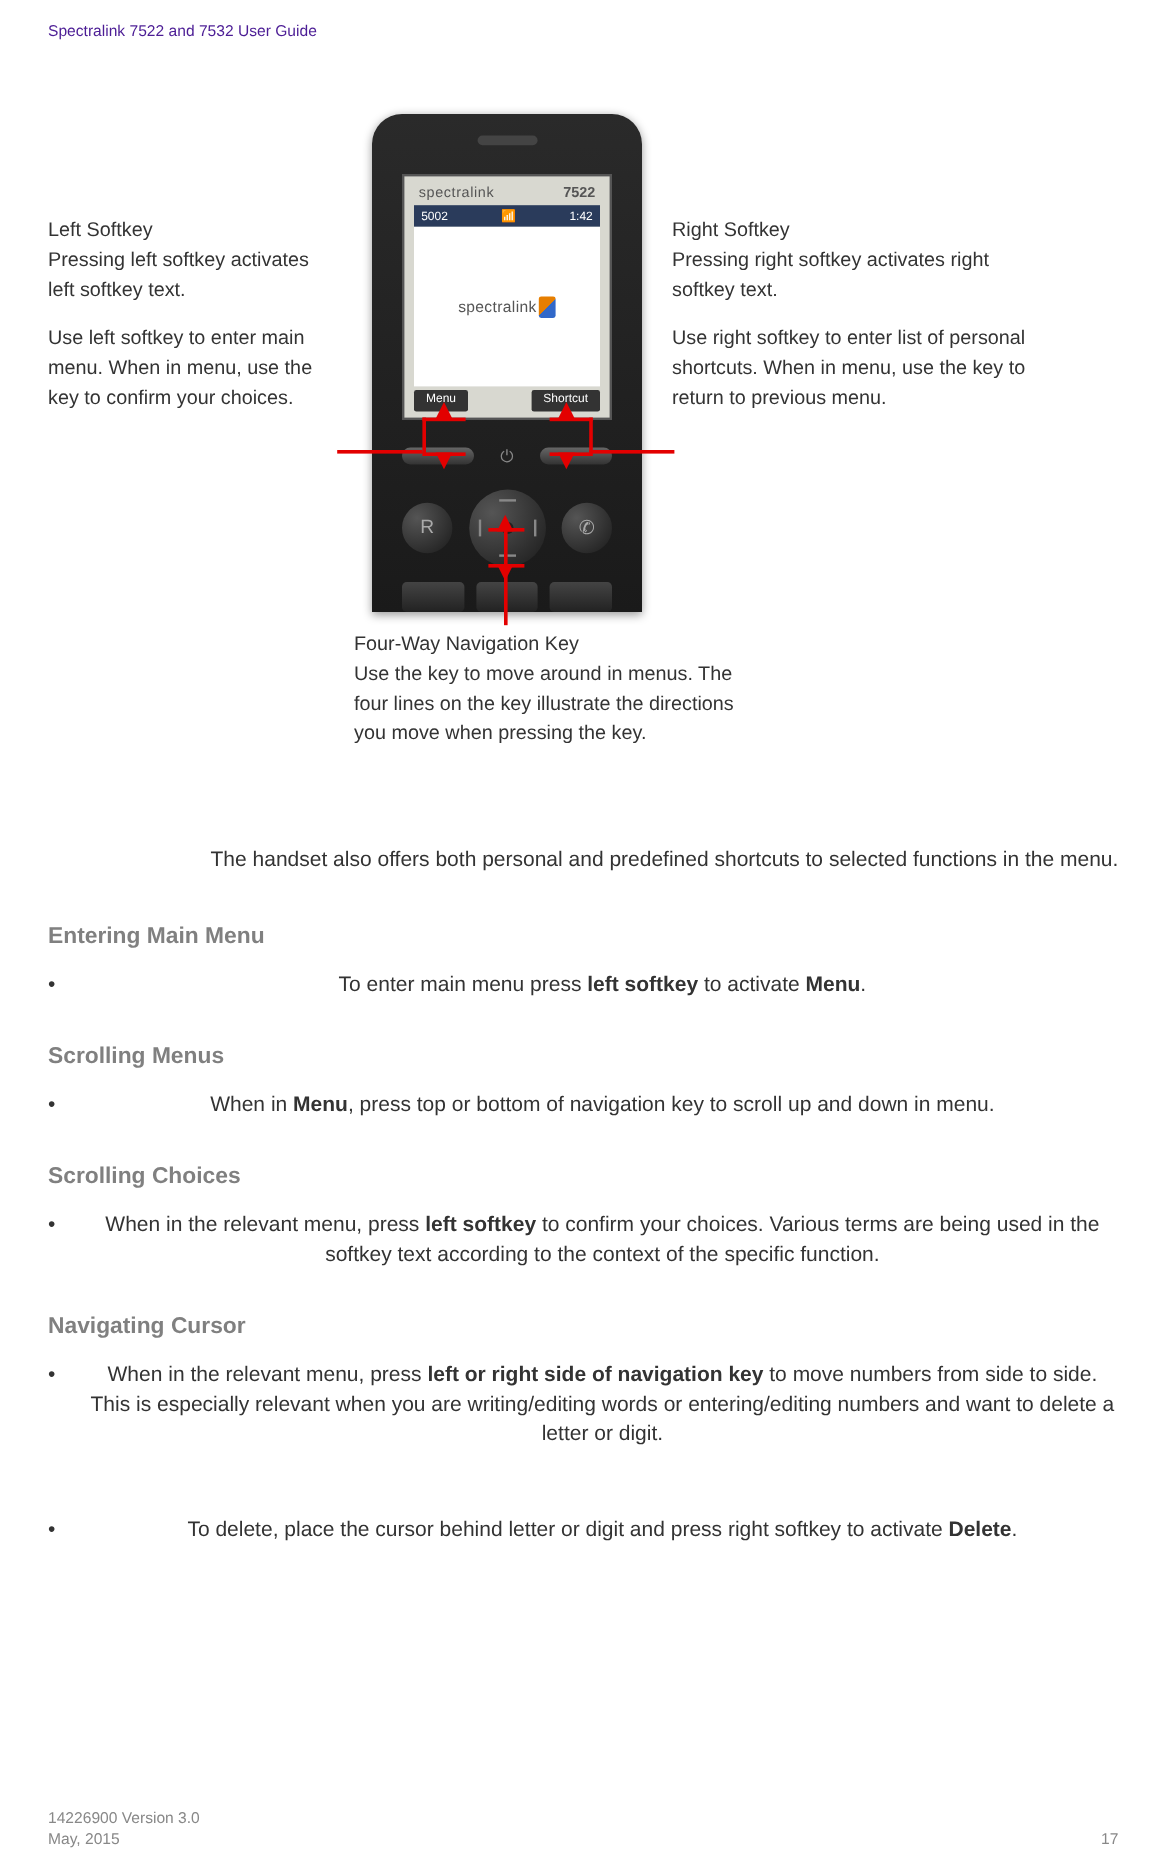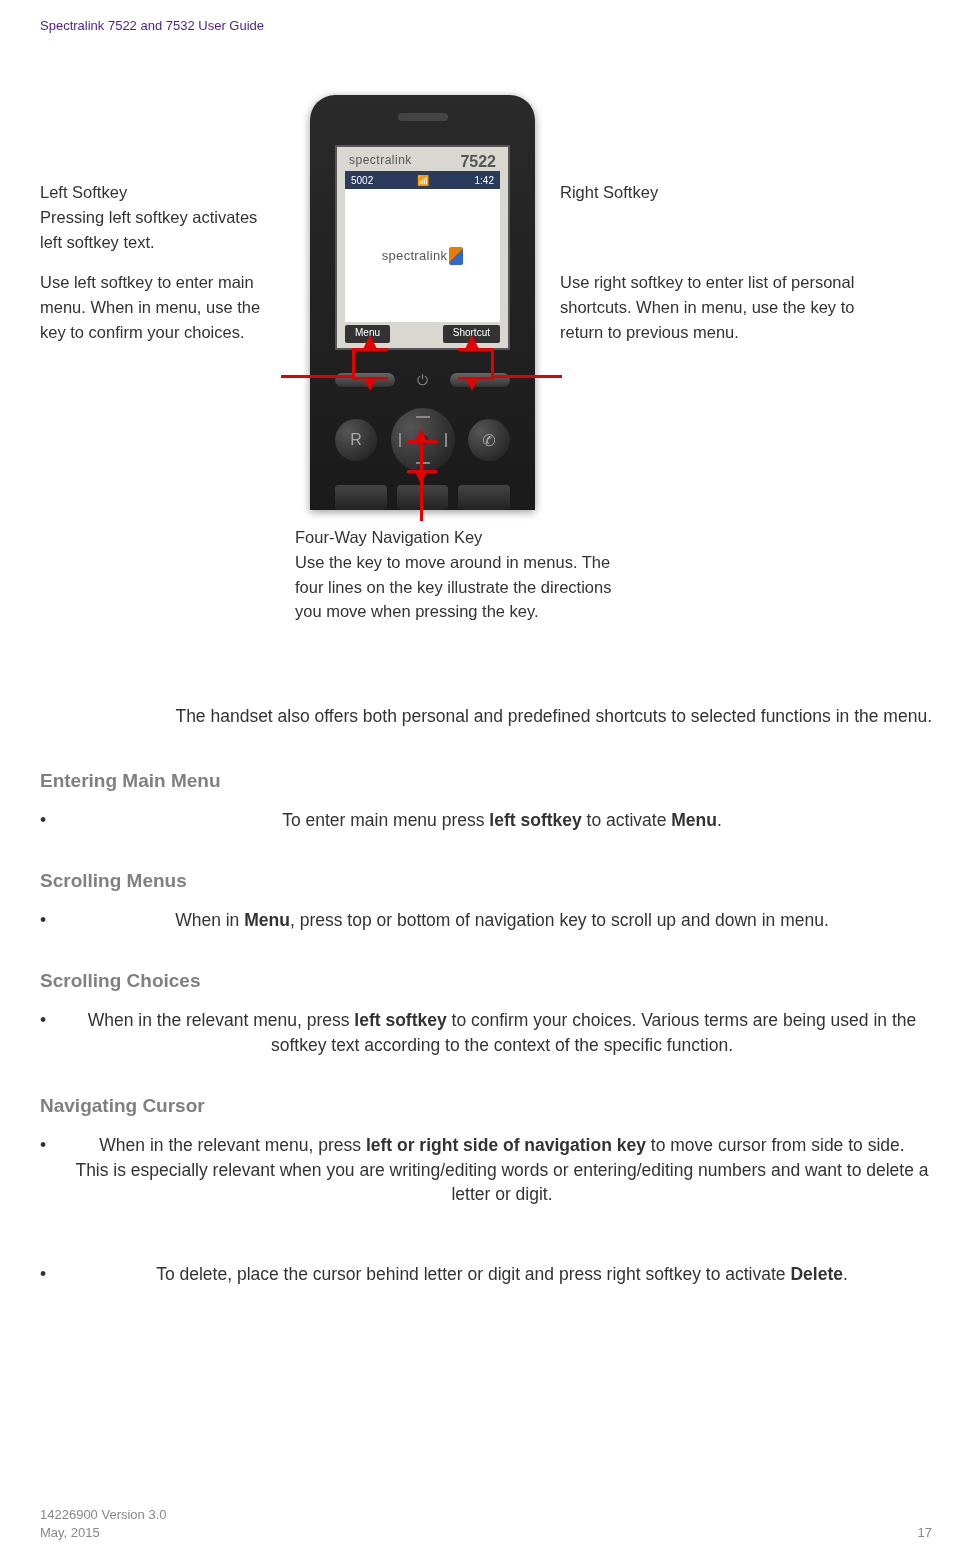--- a/index.html
+++ b/index.html
@@ -63,21 +63,21 @@
       top: 6px;
       left: 12px;
       font-size: 12px;
       color: #555;
       letter-spacing: 0.5px;
     }
     .screen-model {
       position: absolute;
       top: 6px;
       right: 12px;
-      font-size: 16px;
+      font-size: 12px;
       color: #555;
       font-weight: bold;
     }
     .status-bar {
       position: absolute;
       top: 24px;
       left: 8px;
       right: 8px;
       height: 18px;
       background: #2a3b5b;
@@ -410,20 +410,21 @@
   <div class="arrow-up a3"></div>
   <div class="arrow-down a3"></div>
 
   <div class="callout left1">
     <span>Left Softkey</span><br>
     <span>Pressing left softkey activates left softkey text.</span>
   </div>
   <div class="callout left2">Use left softkey to enter main menu. When in menu, use the key to confirm your choices.</div>
   <div class="callout right1">
     <span>Right Softkey</span><br>
+    <span>Pressing right softkey activates right softkey text.</span>
   </div>
   <div class="callout right2">Use right softkey to enter list of personal shortcuts. When in menu, use the key to return to previous menu.</div>
   <div class="callout bottom">
     <span>Four-Way Navigation Key</span><br>
     <span>Use the key to move around in menus. The four lines on the key illustrate the directions you move when pressing the key.</span>
   </div>
 </div>
 
 <div class="body-text intro-text">The handset also offers both personal and predefined shortcuts to selected functions in the menu.</div>
 
@@ -448,21 +449,21 @@
   <span class="bullet">•</span>
   <span class="content">
     <span>When in the relevant menu, press </span><strong>left softkey</strong><span> to confirm your choices. Various terms are being used in the softkey text according to the context of the specific function.</span>
   </span>
 </div>
 
 <div class="section-heading h-navigating">Navigating Cursor</div>
 <div class="bullet-item b-nav1">
   <span class="bullet">•</span>
   <span class="content">
-    <span>When in the relevant menu, press </span><strong>left or right side of navigation key</strong><span> to move cursor from side to side.</span><br>
+    <span>When in the relevant menu, press </span><strong>left or right side of navigation key</strong><span> to move numbers from side to side.</span><br>
     <span>This is especially relevant when you are writing/editing words or entering/editing numbers and want to delete a letter or digit.</span>
   </span>
 </div>
 <div class="bullet-item b-nav2">
   <span class="bullet">•</span>
   <span class="content">
     <span>To delete, place the cursor behind letter or digit and press right softkey to activate </span><strong>Delete</strong><span>.</span>
   </span>
 </div>
 

